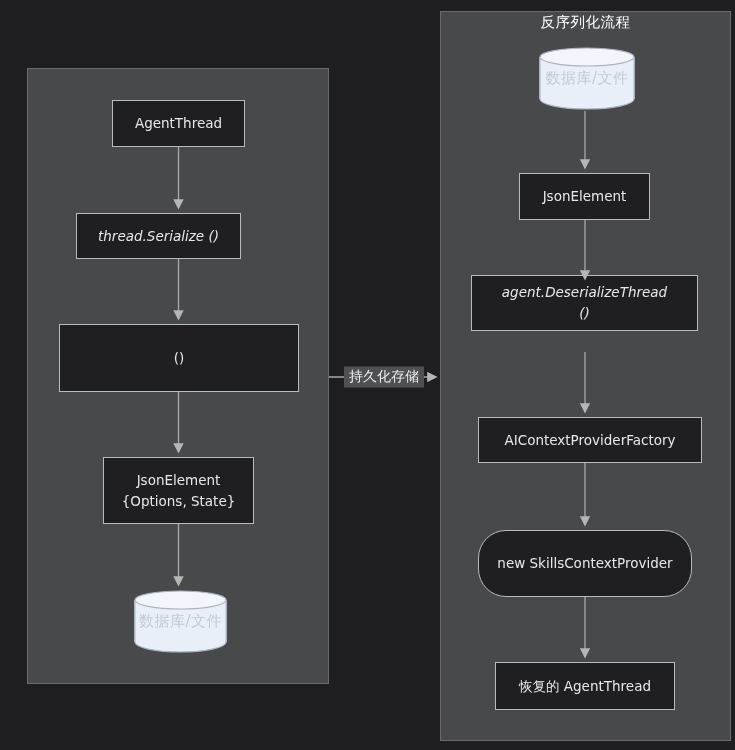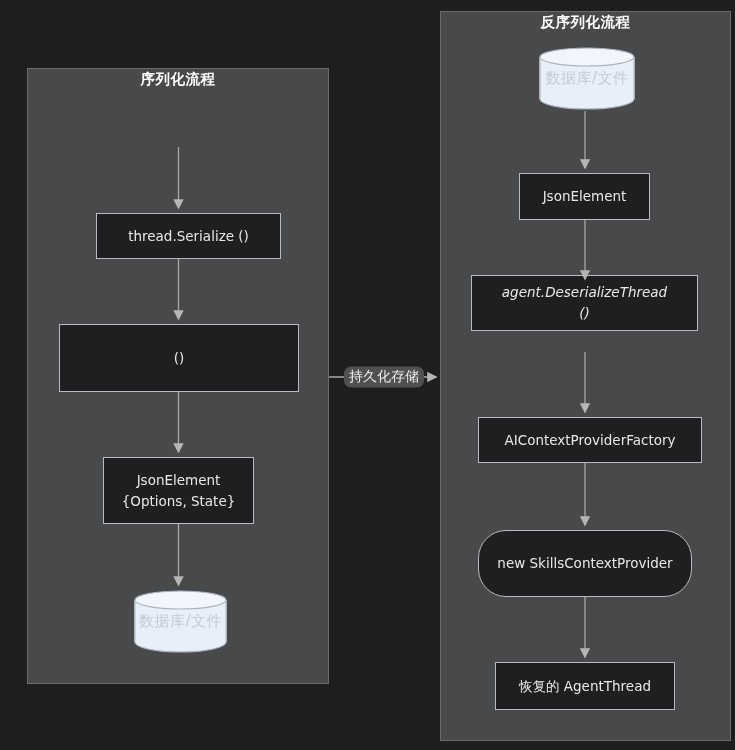--- a/index.html
+++ b/index.html
@@ -11,21 +11,21 @@
   .cluster{
     position:absolute;
     background:#48494a;
     border:1px solid #6b6b6b;
     box-sizing:border-box;
   }
   .cluster-title{
     position:absolute;
     text-align:center;
     color:#ffffff;
-    font-weight:bold;
+    font-weight:normal;
     font-size:14.5px;
     letter-spacing:.5px;
   }
   .node{
     position:absolute;
     background:#1f1f21;
     border:1px solid #b9bcbe;
     box-sizing:border-box;
     display:flex;flex-direction:column;align-items:center;justify-content:center;
     color:#e8e8e8;
@@ -48,32 +48,30 @@
   #edges{position:absolute;left:0;top:0;width:735px;height:750px;z-index:4;pointer-events:none;}
   .edge-label{
     position:absolute;left:384px;top:377px;
     transform:translate(-50%,-50%);
     background:#4f5052;
     color:#ededed;
     font-size:14px;
     padding:1px 5px 2px 5px;
     white-space:nowrap;
     z-index:5;
-    border-radius:7px;
   }
 </style>
 </head>
 <body>
 
 <div id="canvas">
 
   <div class="cluster" style="left:27px;top:68px;width:302px;height:616px;"></div>
   <div class="cluster" style="left:440px;top:11px;width:291px;height:730px;"></div>
 
-  <div class="cluster-title" style="left:27px;top:70px;width:302px;">序列化流程</div>
   <div class="cluster-title" style="left:440px;top:13px;width:291px;">反序列化流程</div>
 
   <svg id="edges" xmlns="http://www.w3.org/2000/svg">
     <defs>
       <marker id="arrow" viewBox="0 0 10 10" refX="8.5" refY="5" markerWidth="8" markerHeight="8" orient="auto-start-reverse">
         <path d="M0,0 L10,5 L0,10 z" fill="#b6b6b6"></path>
       </marker>
     </defs>
     <g stroke="#a9a9a9" stroke-width="1.3" fill="none">
       <line x1="178.5" y1="147" x2="178.5" y2="208" marker-end="url(#arrow)"></line>
@@ -86,22 +84,25 @@
       <line x1="585" y1="352" x2="585" y2="412" marker-end="url(#arrow)"></line>
       <line x1="585" y1="463" x2="585" y2="525" marker-end="url(#arrow)"></line>
       <line x1="585" y1="597" x2="585" y2="657" marker-end="url(#arrow)"></line>
 
       <line x1="329" y1="377" x2="436" y2="377" marker-end="url(#arrow)"></line>
     </g>
   </svg>
 
   <div class="edge-label">持久化存储</div>
 
+  <div class="node" style="left:112px;top:100px;width:133px;height:47px;">
+    <span>AgentThread</span>
+  </div>
 
-  <div class="node" style="left:96px;top:213px;width:185px;height:46px;">
+  <div class="node" style="left:76px;top:213px;width:165px;height:46px;font-style:italic;">
     <span>thread.Serialize ()</span>
   </div>
 
   <div class="node" style="left:59px;top:324px;width:240px;height:68px;">
     <span>()</span>
   </div>
 
   <div class="node" style="left:103px;top:457px;width:151px;height:67px;">
     <span>JsonElement</span>
     <span>{Options, State}</span>

